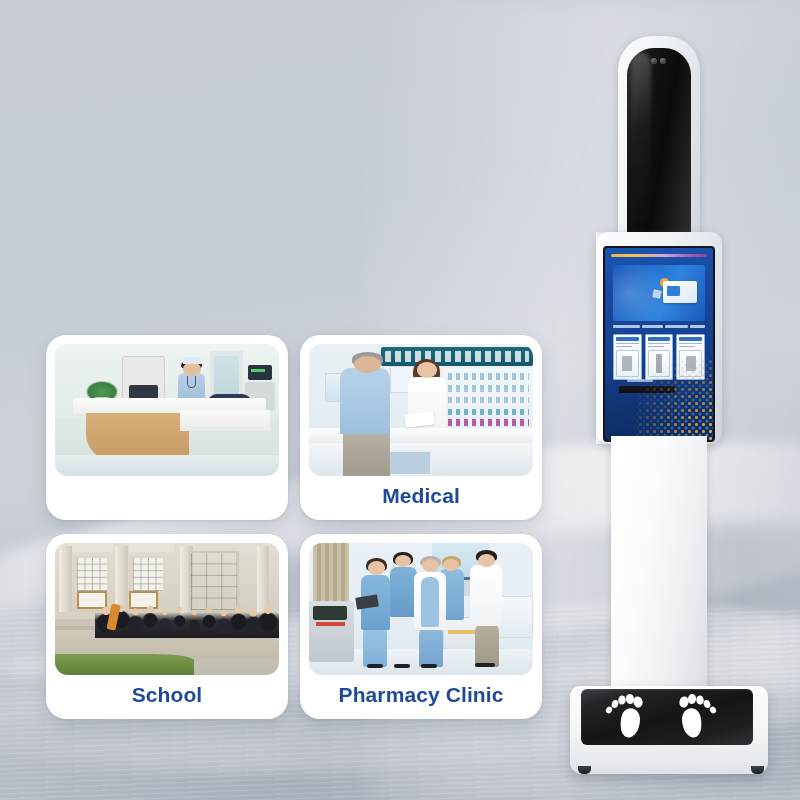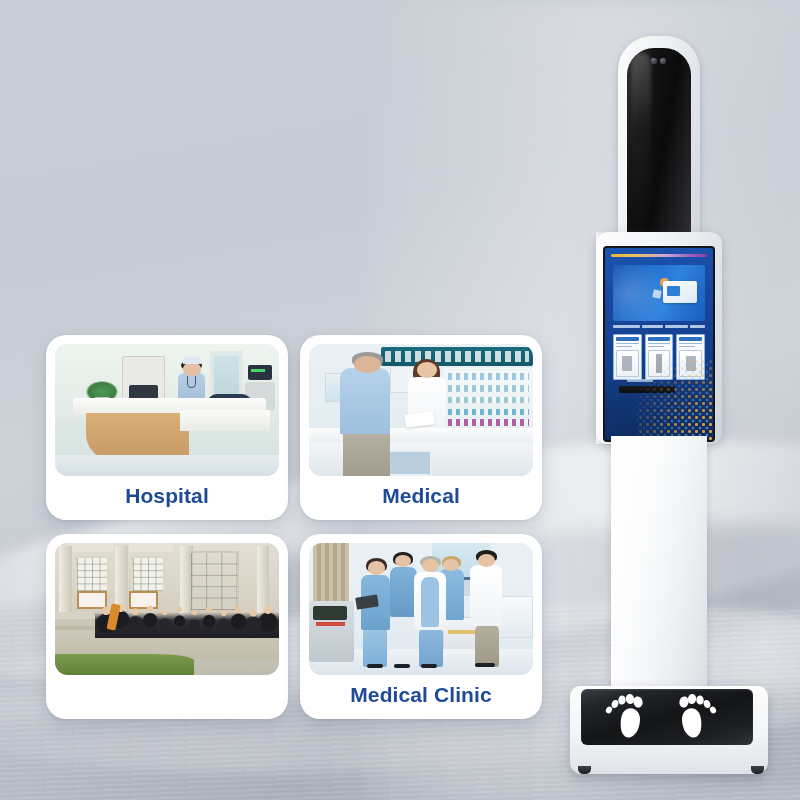--- a/index.html
+++ b/index.html
@@ -459,21 +459,20 @@
               <div class="sh steth"></div>
             <div class="sh pc"></div>
               <div class="sh pcbase"></div>
               <div class="sh pc2"></div>
             <div class="sh deskTop"></div>
               <div class="sh deskWood"></div>
               <div class="sh deskFront"></div>
             <div class="sh floor"></div>
           </div>
         </div>
-        <div class="card-label">Hospital</div>
       </div>
 
       <div class="card">
         <div class="card-photo">
           <div class="scene phar">
             <div class="sh shelf"></div>
             <div class="sh shelfrow r1"></div>
               <div class="sh shelfrow r2"></div>
             <div class="sh shelfrow r3"></div>
               <div class="sh shelfrow r4"></div>
@@ -514,20 +513,21 @@
             <div class="sh board b1"></div>
               <div class="sh board b2"></div>
             <div class="sh steps"></div>
               <div class="sh plaza"></div>
               <div class="sh grass"></div>
             <div class="sh crowd"></div>
               <div class="sh faces"></div>
               <div class="sh sash"></div>
           </div>
         </div>
+        <div class="card-label">School</div>
       </div>
 
       <div class="card">
         <div class="card-photo">
           <div class="scene clin">
             <div class="sh windw"></div>
               <div class="sh curtain"></div>
             <div class="sh bedblue"></div>
               <div class="sh bed"></div>
             <div class="sh cab"></div>
@@ -556,21 +556,21 @@
               <div class="p n1l"></div>
               <div class="p n1"></div>
               <div class="head n1h"></div>
             <div class="sh clip"></div>
             <div class="sh shoe" style="left:26%;top:92%;width:7%"></div>
             <div class="sh shoe" style="left:38%;top:92%;width:7%"></div>
             <div class="sh shoe" style="left:50%;top:92%;width:7%"></div>
             <div class="sh shoe" style="left:74%;top:91%;width:9%"></div>
           </div>
         </div>
-        <div class="card-label">Medical Clinic</div>
+        <div class="card-label">Pharmacy Clinic</div>
       </div>
 
     </div>
   </div>
 
   <div class="product">
     <div class="prod-shadow"></div>
 
     <div class="head-col">
       <div class="head-glass"></div>

